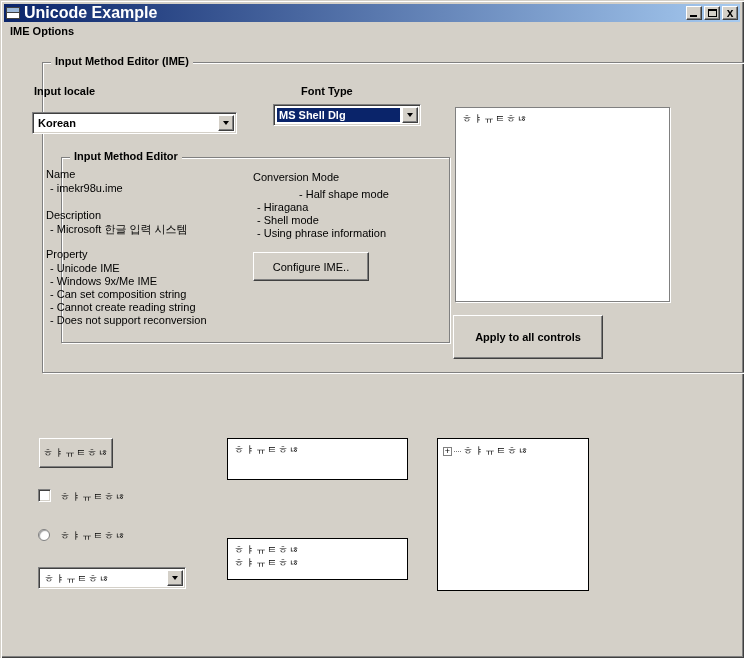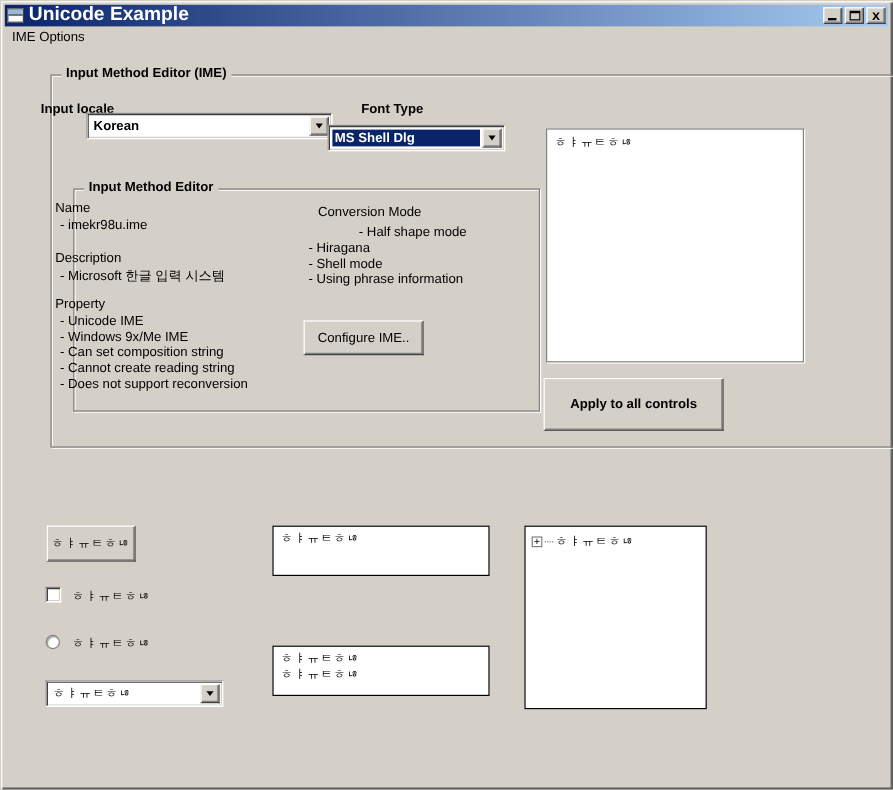--- a/index.html
+++ b/index.html
@@ -30,21 +30,21 @@
   .title-text { color:#fff; font-weight:bold; font-size:16px; }
   .win-buttons { margin-left:auto; display:flex; gap:2px; }
   .win-btn {
     width:16px; height:14px; background:#d4d0c8; position:relative;
     border:1px solid; border-color:#ffffff #404040 #404040 #ffffff;
     box-shadow: inset -1px -1px 0 #808080;
   }
   .glyph-min { position:absolute; left:3px; bottom:2px; width:7px; height:2px; background:#000; }
   .glyph-max { position:absolute; left:3px; top:2px; width:9px; height:8px; border:1px solid #000; border-top-width:2px; }
   .glyph-close { position:absolute; left:0; top:-1px; width:100%; text-align:center; font-weight:bold; font-size:12px; line-height:14px; }
-  .menubar { position:absolute; left:4px; top:22px; right:4px; height:18px; display:flex; align-items:center; }
+  .menubar { position:absolute; left:4px; top:22px; right:4px; height:18px; display:flex; align-items:center;font-weight:bold; }
   .menu-item { padding:1px 6px; }
 
   .groupbox {
     position:absolute; border:1px solid #808080;
     box-shadow: inset 1px 1px 0 #ffffff, 1px 1px 0 #ffffff;
     margin-left: 26px;
   }
   .gb-label {
     position:absolute; top:-8px; left:8px; background:#d4d0c8;
     padding:0 4px; font-weight:bold; white-space:nowrap;
@@ -129,21 +129,21 @@
 
   <div class="menubar">
     <div class="menu-item">IME Options</div>
   </div>
 
   <div class="groupbox" style="left:16px; top:62px; width:710px; height:311px;">
     <span class="gb-label">Input Method Editor (IME)</span>
   </div>
 
   <div class="lbl bold" style="left:34px; top:85px;">Input locale</div>
-  <div class="combo" style="left:32px; top:94px; width:205px;margin-left:40px;">
+  <div class="combo" style="left:32px; top:112px; width:205px;">
     <div class="combo-text">Korean</div>
     <div class="combo-btn">
         <div class="arrow-down"></div>
       </div>
   </div>
 
   <div class="lbl bold" style="left:275px; top:85px;margin-left:26px;">Font Type</div>
   <div class="combo" style="left:273px; top:104px; width:148px;">
     <div class="combo-text selected">MS Shell Dlg</div>
     <div class="combo-btn">
@@ -161,27 +161,27 @@
   <div class="lbl" style="left:46px; top:209px;">Description</div>
   <div class="lbl" style="left:50px; top:222px;">- Microsoft 한글 입력 시스템</div>
 
   <div class="lbl" style="left:46px; top:248px;">Property</div>
   <div class="lbl" style="left:50px; top:262px;">- Unicode IME</div>
   <div class="lbl" style="left:50px; top:275px;">- Windows 9x/Me IME</div>
   <div class="lbl" style="left:50px; top:288px;">- Can set composition string</div>
   <div class="lbl" style="left:50px; top:301px;">- Cannot create reading string</div>
   <div class="lbl" style="left:50px; top:314px;">- Does not support reconversion</div>
 
-  <div class="lbl" style="left:265px; top:171px;text-align:right;">Conversion Mode</div>
+  <div class="lbl" style="left:253px; top:171px;text-align:right;">Conversion Mode</div>
   <div class="lbl" style="left:257px; top:188px;margin-left:42px;">- Half shape mode</div>
   <div class="lbl" style="left:257px; top:201px;">- Hiragana</div>
   <div class="lbl" style="left:257px; top:214px;">- Shell mode</div>
   <div class="lbl" style="left:257px; top:227px;">- Using phrase information</div>
 
-  <div class="btn" style="left:253px; top:267px; width:100px; height:29px;">Configure IME..</div>
+  <div class="btn" style="left:253px; top:252px; width:116px; height:29px;">Configure IME..</div>
 
   <div class="sunken-white" style="left:455px; top:107px; width:215px; height:195px;">
     <span class="jamo">ㅎㅑㅠㅌㅎㄶ</span>
   </div>
 
   <div class="btn bold" style="left:453px; top:315px; width:150px; height:44px;">Apply to all controls</div>
 
 
   <div class="btn jamo" style="left:39px; top:438px; width:74px; height:30px;">ㅎㅑㅠㅌㅎㄶ</div>
 

